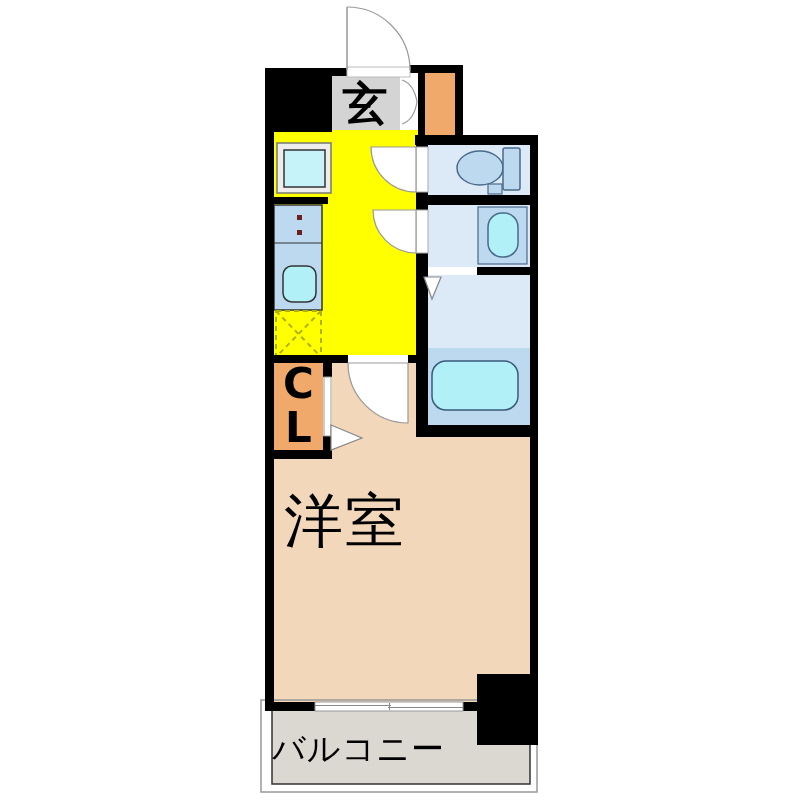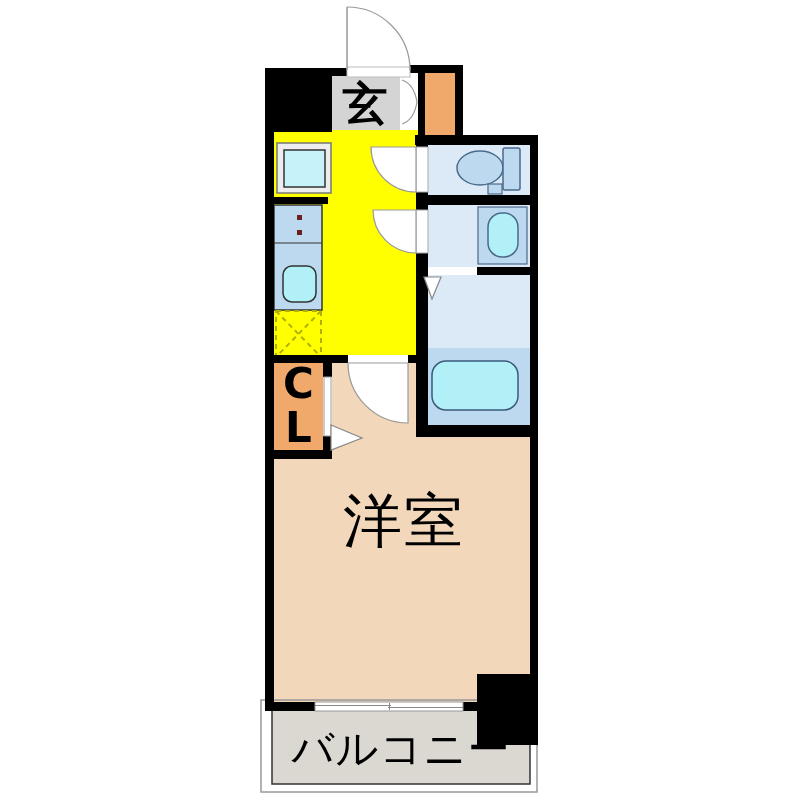--- a/index.html
+++ b/index.html
@@ -13,26 +13,26 @@
     left:330px;top:76px;width:70px;height:54px;
     display:flex;align-items:center;justify-content:center;
     font-size:45px;font-weight:600;line-height:1;
   }
   .label-cl{
     left:274px;top:361px;width:49px;height:90px;
     display:flex;flex-direction:column;align-items:center;justify-content:center;
     font-size:42px;font-weight:600;line-height:44px;
   }
   .label-room{
-    left:272px;top:486px;width:264px;text-align:center;
+    left:284px;top:486px;width:264px;
     font-size:59px;font-weight:500;line-height:70px;letter-spacing:2px;
   }
   .label-balcony{
-    left:272px;top:730px;width:258px;text-align:center;
-    font-size:42px;font-weight:500;line-height:38px;letter-spacing:1px;
+    left:272px;top:730px;width:258px;text-align:left;
+    font-size:33px;font-weight:500;line-height:38px;letter-spacing:1px;
   }
 </style>
 </head>
 <body>
 
 <div class="plan">
   <svg width="800" height="800" viewBox="0 0 800 800">
 
     <g>
       <rect x="330" y="76" width="70" height="56" fill="#d4d4d4"></rect>

